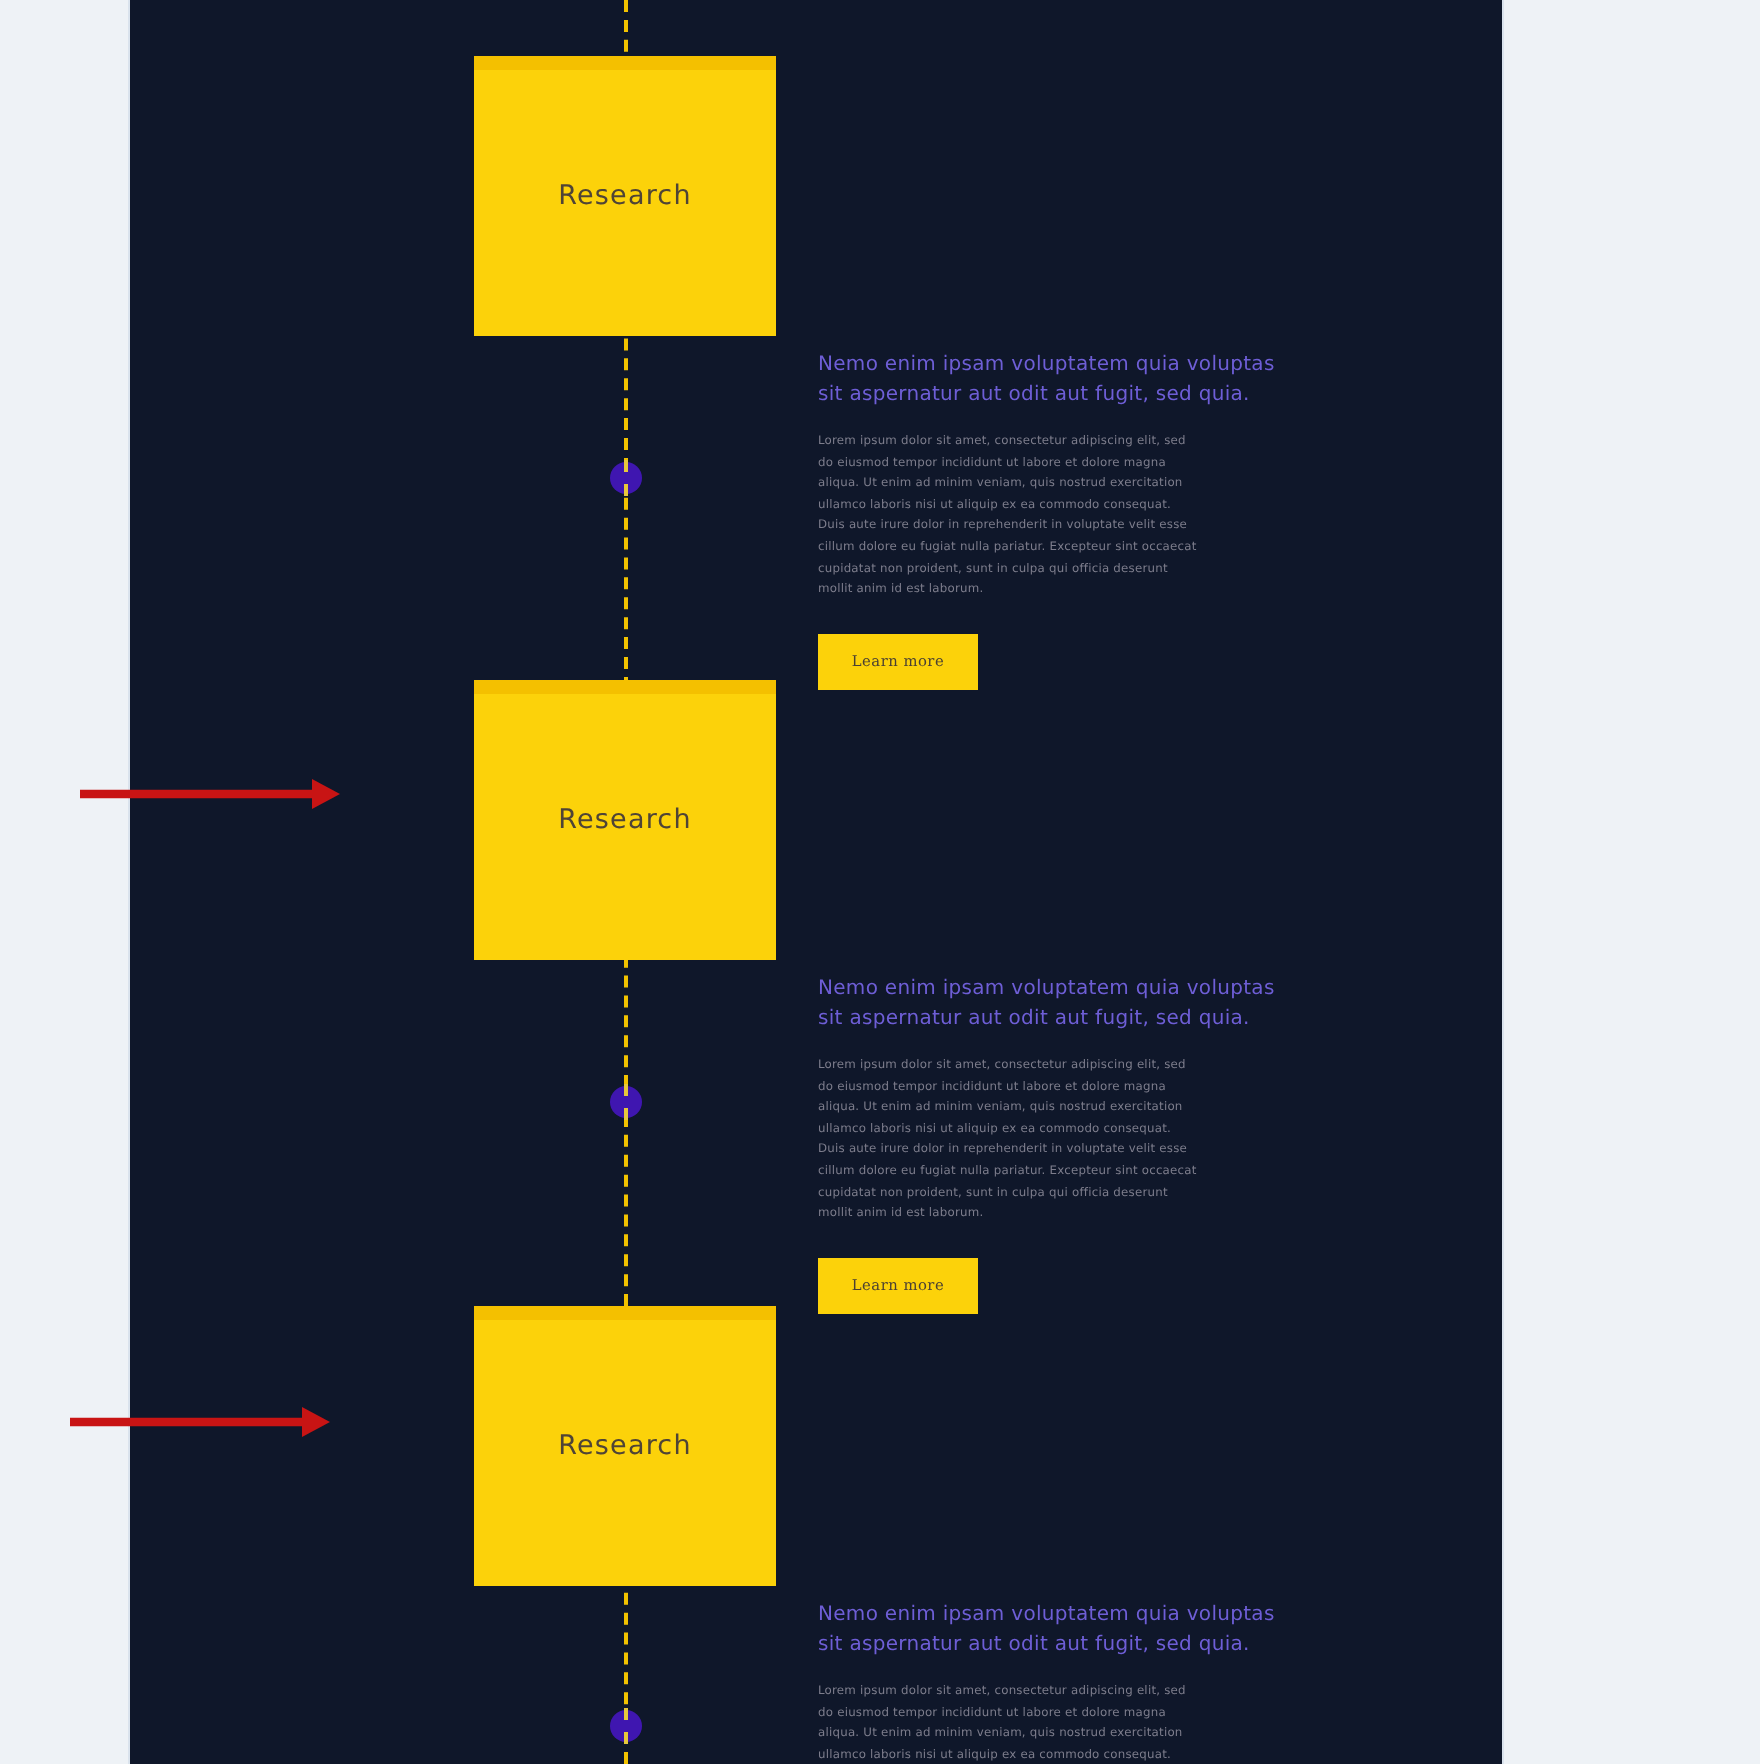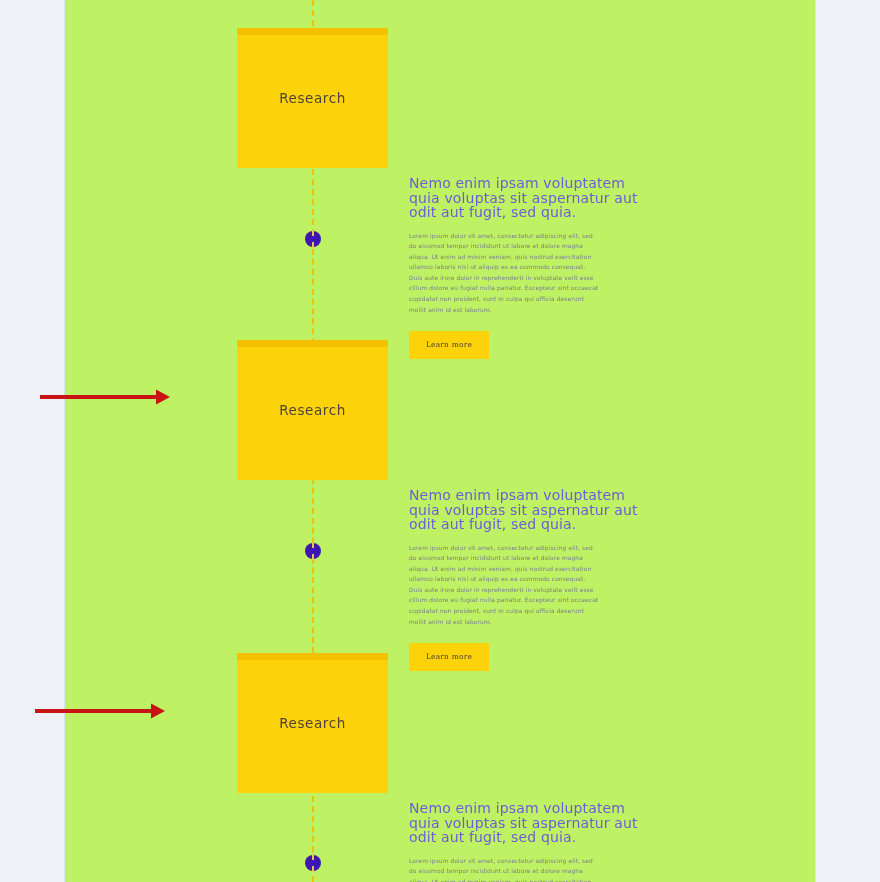--- a/index.html
+++ b/index.html
@@ -19,23 +19,23 @@
   #viewport {
     position: absolute;
     inset: 0;
     background: #eef2f6;
     overflow: hidden;
   }
   #page-canvas {
     position: absolute;
     left: 65px;
     top: 0;
-    width: 750px;
+    width: 686px;
     height: 882px;
-    background: #bef264;
+    background: #0f172a;
     box-shadow: 0 0 0 1px rgba(180, 200, 220, .35);
     overflow: hidden;
   }
 
   
   .timeline {
     position: absolute;
     left: 0;
     top: 0;
     width: 750px;
@@ -108,21 +108,21 @@
   
   .tl-content {
     position: absolute;
     left: 344px;
     width: 240px;
     z-index: 3;
   }
   .tl-heading {
     margin: 0 0 11px 0;
     font-family: "DejaVu Sans", sans-serif;
-    font-size: 14px;
+    font-size: 10px;
     line-height: 14.5px;
     font-weight: 400;
     letter-spacing: .15px;
     color: #6e5ed6;
   }
   .tl-body {
     margin: 0 0 16px 0;
     font-family: "DejaVu Sans", sans-serif;
     font-size: 5.9px;
     line-height: 10.6px;

